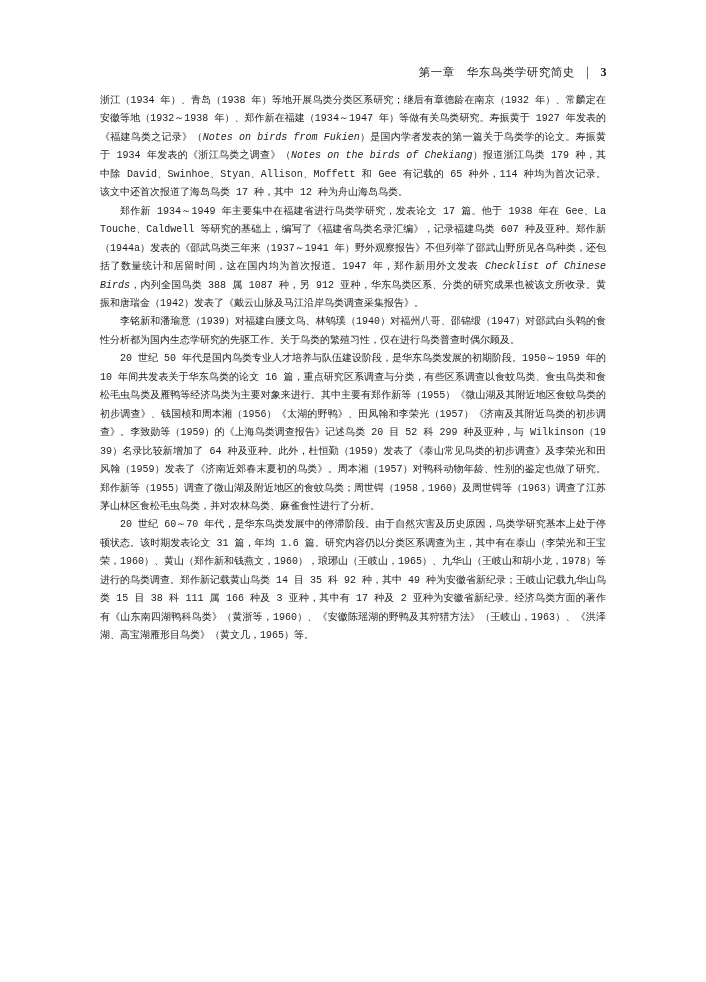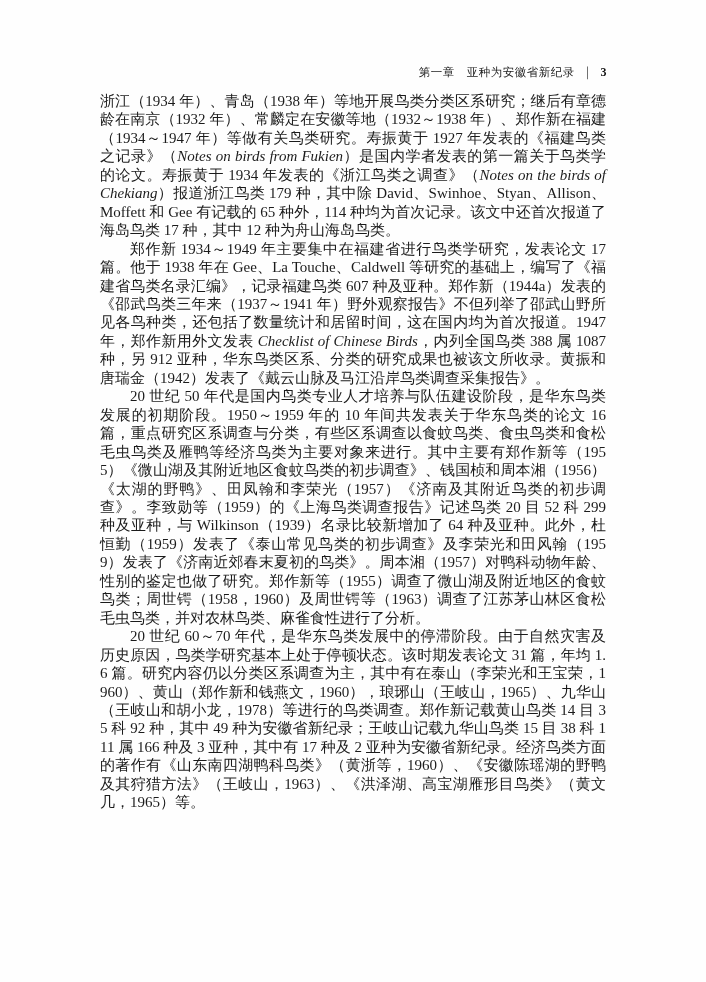--- a/index.html
+++ b/index.html
@@ -40,50 +40,52 @@
   .running-head .pagenum {
     font-weight: bold;
     font-size: 12px;
     color: #111;
   }
   .body-text {
     position: absolute;
     left: 100px;
     top: 92px;
     width: 506px;
-    font-size: 15px;
+    font-size: 10px;
     line-height: 18.45px;
     text-align: justify;
     text-justify: inter-ideograph;
     overflow-wrap: break-word;
     word-break: break-all;
+    font-family: Liberation Mono, monospace;
   }
   .body-text p {
     margin: 0;
     padding: 0;
   }
   .body-text p.indent {
     text-indent: 2em;
   }
   .italic {
     font-style: italic;
     word-break: normal;
   }
 </style>
 </head>
 <body>
 
 <div class="page">
 
   <div class="running-head">
-    <span>第一章　亚种为安徽省新纪录</span>
+    <span>第一章　华东鸟类学研究简史</span>
     <span class="sep">｜</span>
     <span class="pagenum">3</span>
   </div>
 
   <div class="body-text" id="body-text">
       <p><span>浙江（1934 年）、青岛（1938 年）等地开展鸟类分类区系研究；继后有章德龄在南京（1932 年）、常麟定在安徽等地（1932～1938 年）、郑作新在福建（1934～1947 年）等做有关鸟类研究。寿振黄于 1927 年发表的《福建鸟类之记录》（</span><span class="italic">Notes on birds from Fukien</span><span>）是国内学者发表的第一篇关于鸟类学的论文。寿振黄于 1934 年发表的《浙江鸟类之调查》（</span><span class="italic">Notes on the birds of Chekiang</span><span>）报道浙江鸟类 179 种，其中除 David、Swinhoe、Styan、Allison、Moffett 和 Gee 有记载的 65 种外，114 种均为首次记录。该文中还首次报道了海岛鸟类 17 种，其中 12 种为舟山海岛鸟类。</span></p>
       <p class="indent"><span>郑作新 1934～1949 年主要集中在福建省进行鸟类学研究，发表论文 17 篇。他于 1938 年在 Gee、La Touche、Caldwell 等研究的基础上，编写了《福建省鸟类名录汇编》，记录福建鸟类 607 种及亚种。郑作新（1944a）发表的《邵武鸟类三年来（1937～1941 年）野外观察报告》不但列举了邵武山野所见各鸟种类，还包括了数量统计和居留时间，这在国内均为首次报道。1947 年，郑作新用外文发表 </span><span class="italic">Checklist of Chinese Birds</span><span>，内列全国鸟类 388 属 1087 种，另 912 亚种，华东鸟类区系、分类的研究成果也被该文所收录。黄振和唐瑞金（1942）发表了《戴云山脉及马江沿岸鸟类调查采集报告》。</span></p>
+      <p class="indent"><span>李铭新和潘瑜意（1939）对福建白腰文鸟、林鸲璞（1940）对福州八哥、邵锦缎（1947）对邵武白头鹎的食性分析都为国内生态学研究的先驱工作。关于鸟类的繁殖习性，仅在进行鸟类普查时偶尔顾及。</span></p>
       <p class="indent"><span>20 世纪 50 年代是国内鸟类专业人才培养与队伍建设阶段，是华东鸟类发展的初期阶段。1950～1959 年的 10 年间共发表关于华东鸟类的论文 16 篇，重点研究区系调查与分类，有些区系调查以食蚊鸟类、食虫鸟类和食松毛虫鸟类及雁鸭等经济鸟类为主要对象来进行。其中主要有郑作新等（1955）《微山湖及其附近地区食蚊鸟类的初步调查》、钱国桢和周本湘（1956）《太湖的野鸭》、田凤翰和李荣光（1957）《济南及其附近鸟类的初步调查》。李致勋等（1959）的《上海鸟类调查报告》记述鸟类 20 目 52 科 299 种及亚种，与 Wilkinson（1939）名录比较新增加了 64 种及亚种。此外，杜恒勤（1959）发表了《泰山常见鸟类的初步调查》及李荣光和田风翰（1959）发表了《济南近郊春末夏初的鸟类》。周本湘（1957）对鸭科动物年龄、性别的鉴定也做了研究。郑作新等（1955）调查了微山湖及附近地区的食蚊鸟类；周世锷（1958，1960）及周世锷等（1963）调查了江苏茅山林区食松毛虫鸟类，并对农林鸟类、麻雀食性进行了分析。</span></p>
       <p class="indent"><span>20 世纪 60～70 年代，是华东鸟类发展中的停滞阶段。由于自然灾害及历史原因，鸟类学研究基本上处于停顿状态。该时期发表论文 31 篇，年均 1.6 篇。研究内容仍以分类区系调查为主，其中有在泰山（李荣光和王宝荣，1960）、黄山（郑作新和钱燕文，1960），琅琊山（王岐山，1965）、九华山（王岐山和胡小龙，1978）等进行的鸟类调查。郑作新记载黄山鸟类 14 目 35 科 92 种，其中 49 种为安徽省新纪录；王岐山记载九华山鸟类 15 目 38 科 111 属 166 种及 3 亚种，其中有 17 种及 2 亚种为安徽省新纪录。经济鸟类方面的著作有《山东南四湖鸭科鸟类》（黄浙等，1960）、《安徽陈瑶湖的野鸭及其狩猎方法》（王岐山，1963）、《洪泽湖、高宝湖雁形目鸟类》（黄文几，1965）等。</span></p>
     </div>
 
 </div>
 
 </body></html>

